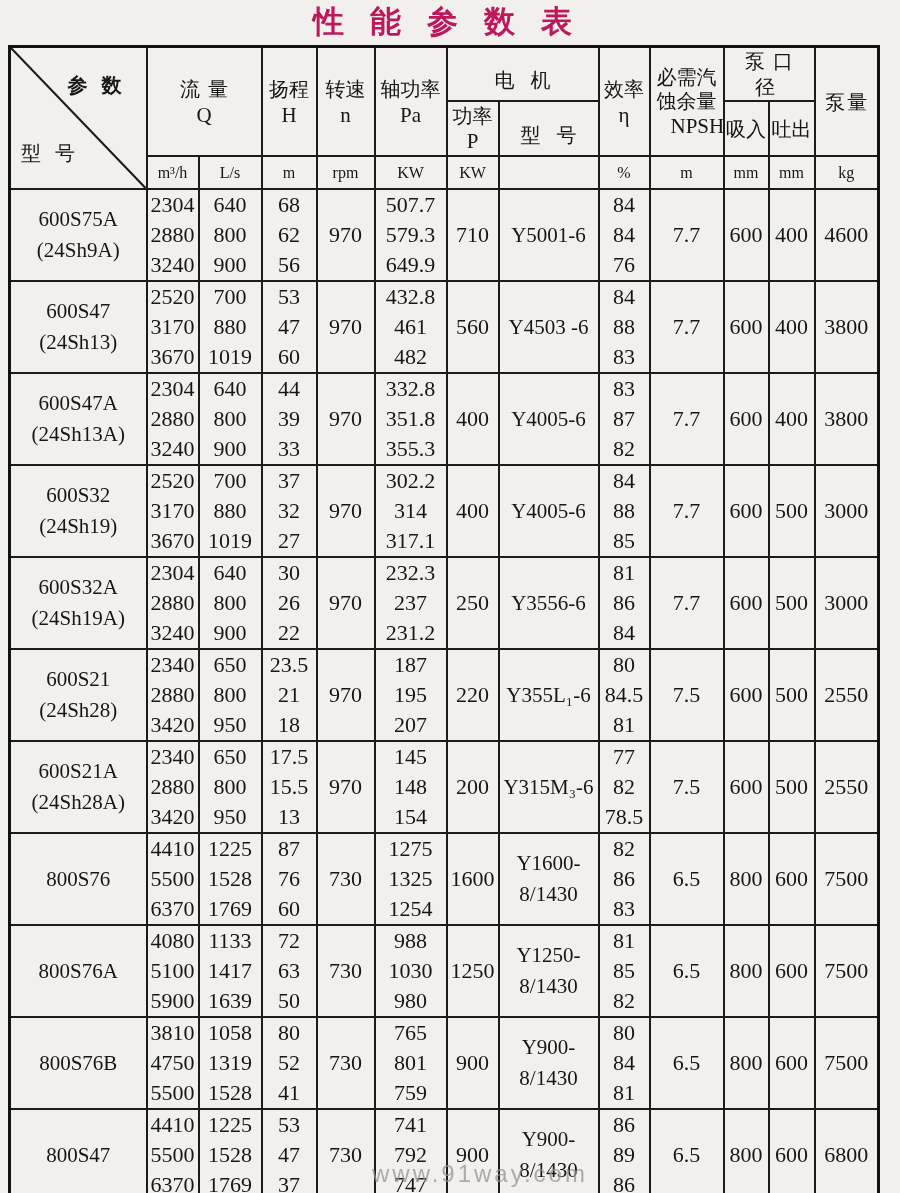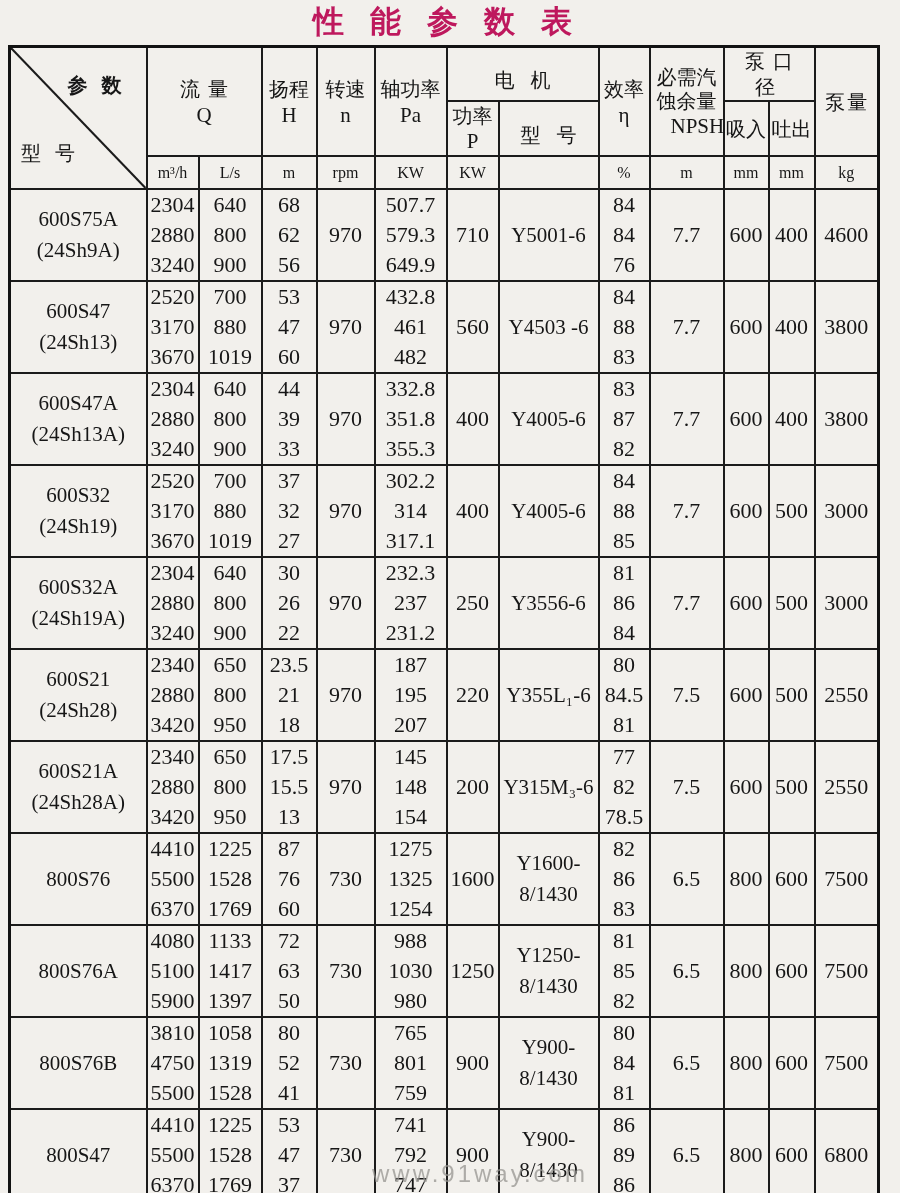--- a/index.html
+++ b/index.html
@@ -583,21 +583,21 @@
           <div class="line">800S76A</div>
         </td>
         <td class="num">
           <div class="line">4080</div>
           <div class="line">5100</div>
           <div class="line">5900</div>
         </td>
         <td class="num">
           <div class="line">1133</div>
           <div class="line">1417</div>
-          <div class="line">1397</div>
+          <div class="line">1639</div>
         </td>
         <td class="num">
           <div class="line">72</div>
           <div class="line">63</div>
           <div class="line">50</div>
         </td>
         <td class="num">
           <div class="line">730</div>
         </td>
         <td class="num">

